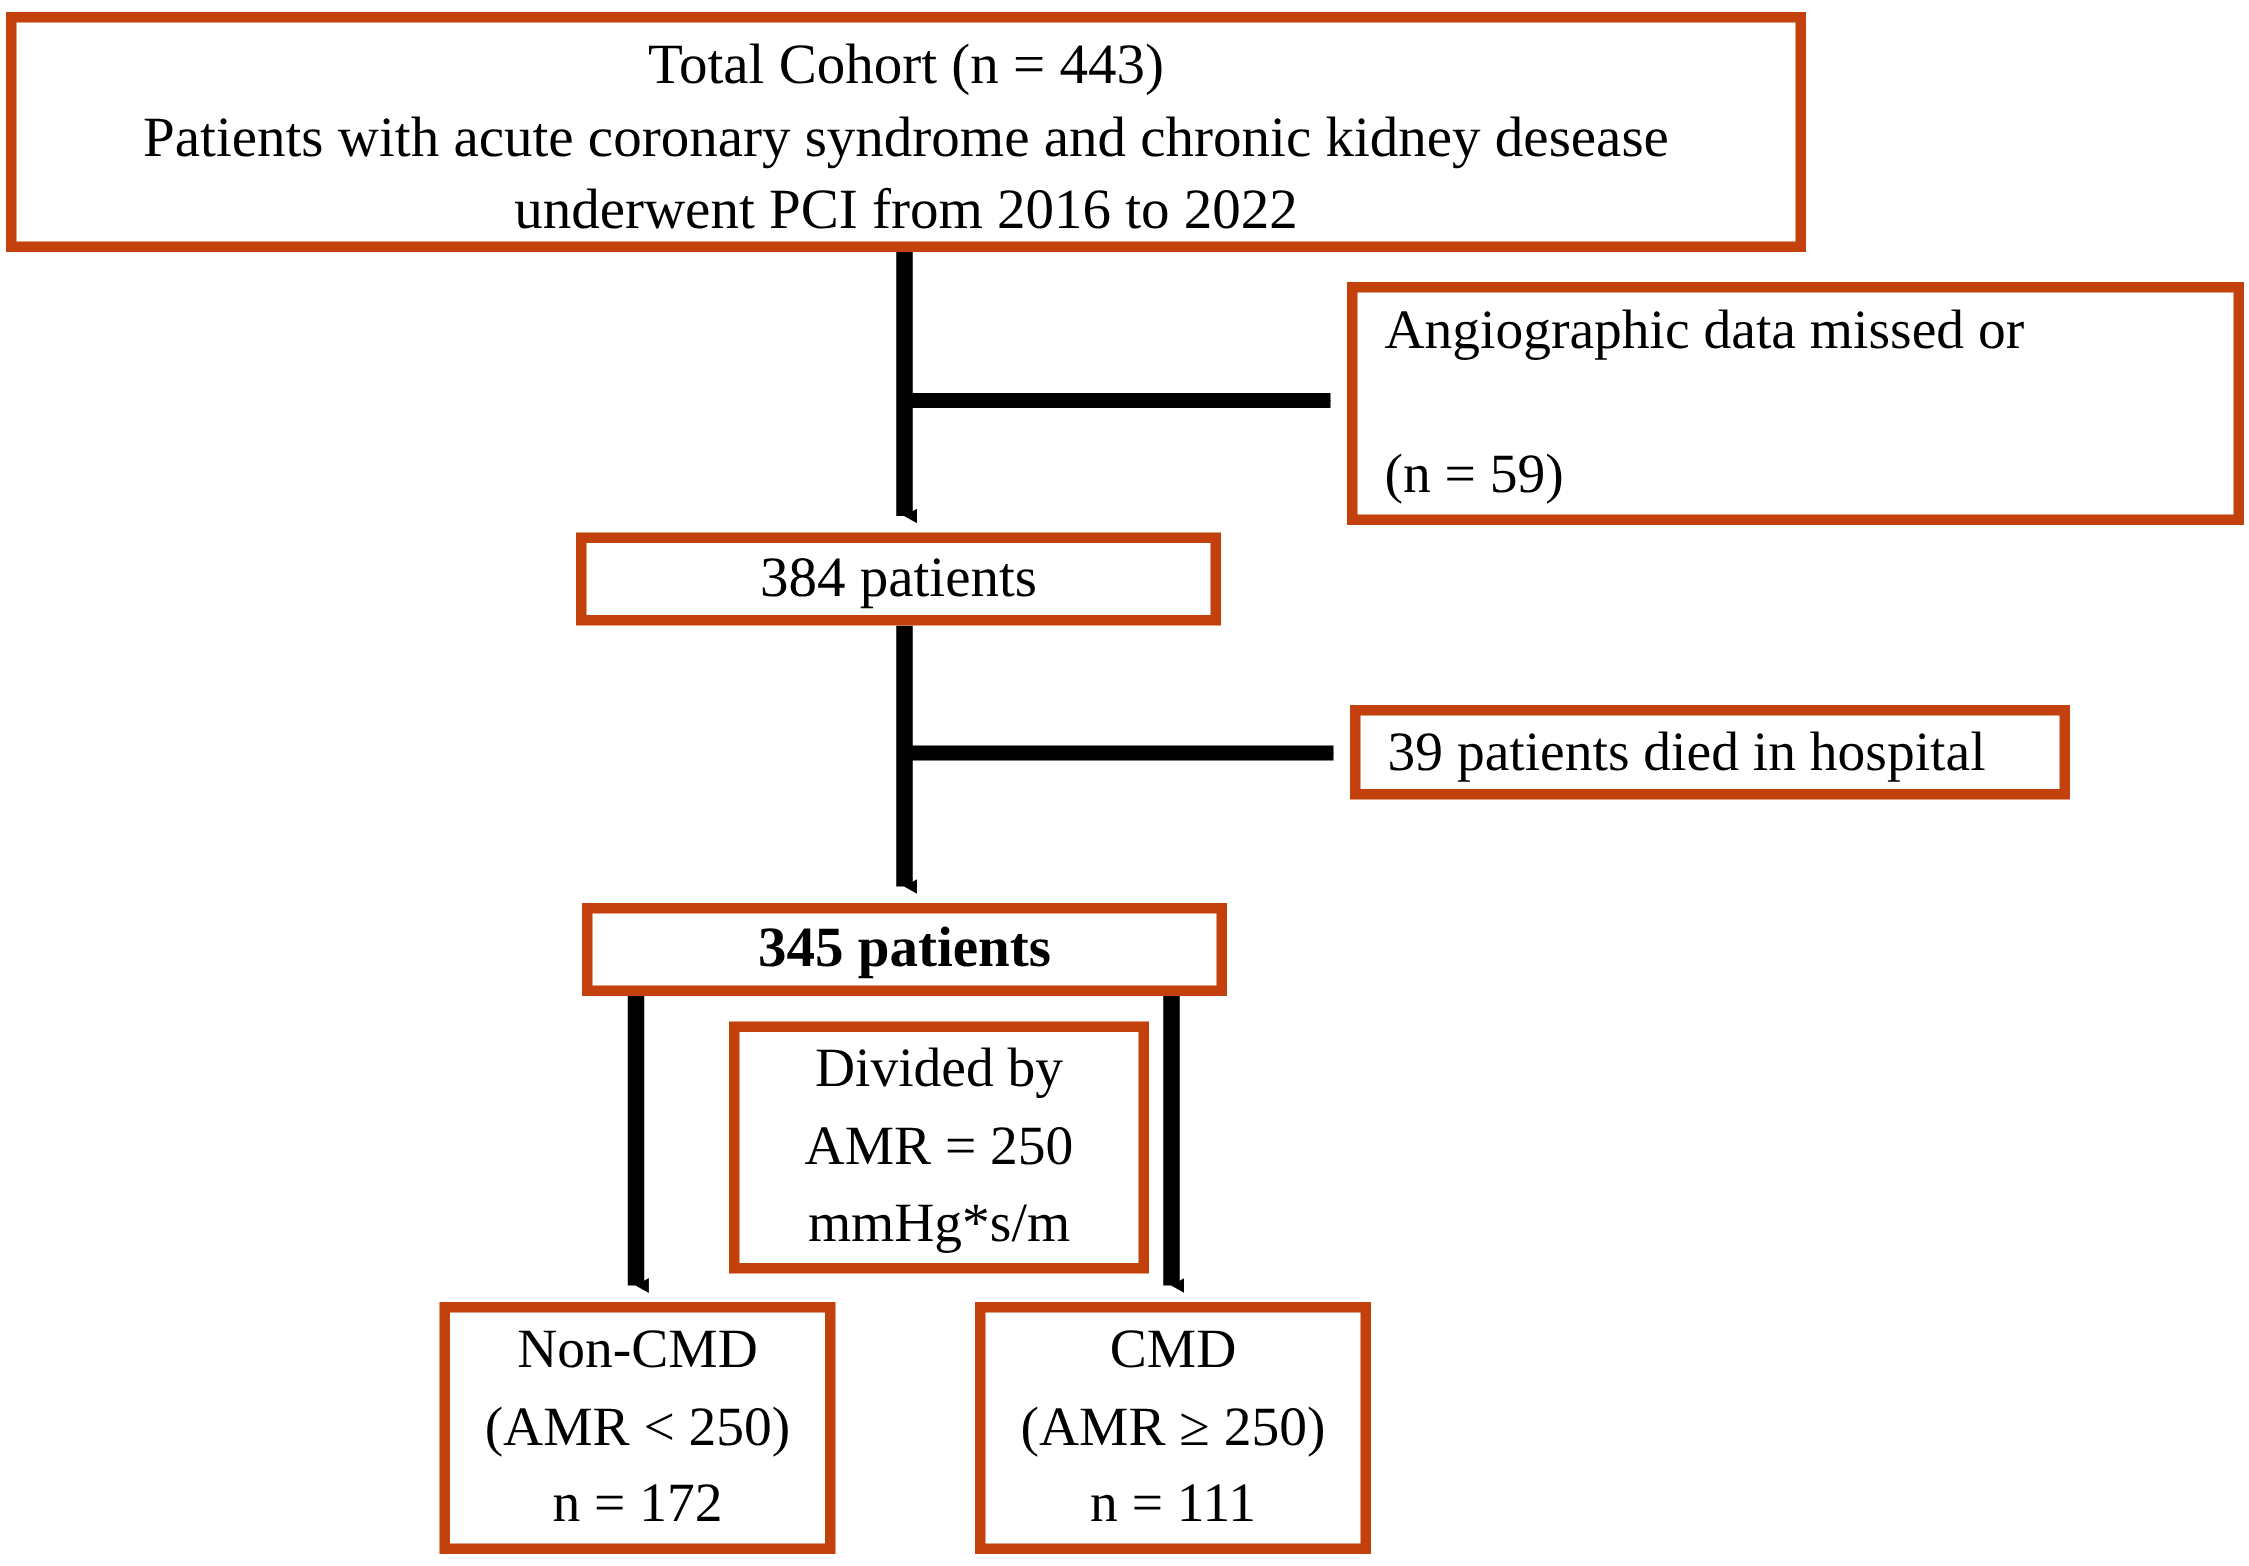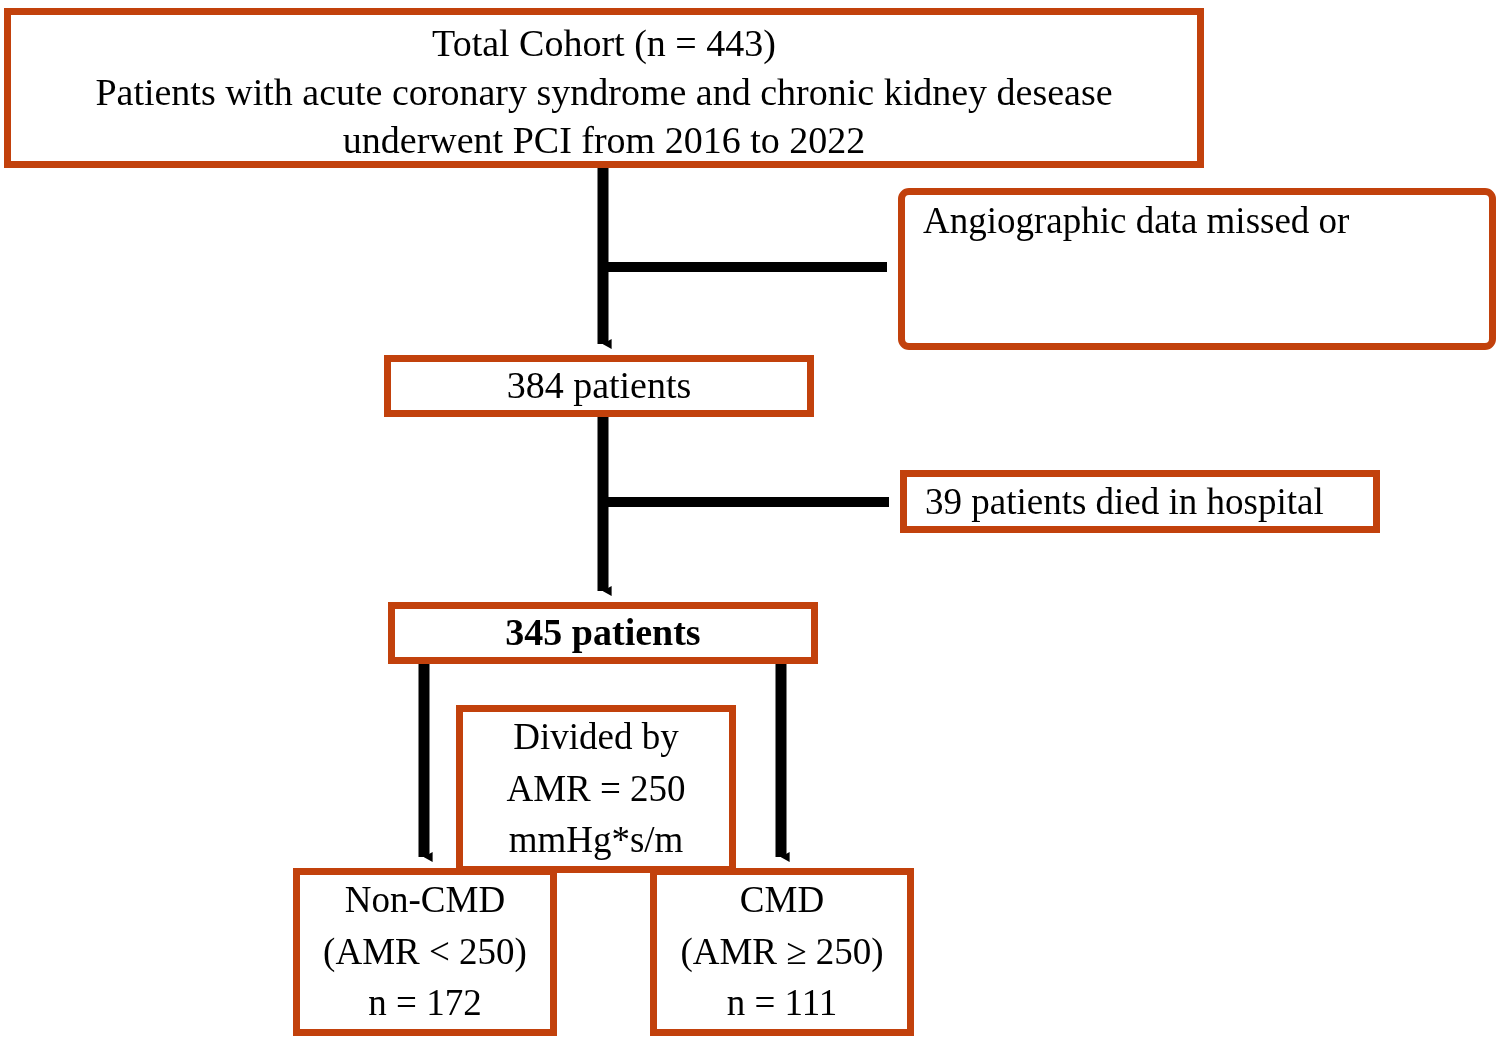--- a/index.html
+++ b/index.html
@@ -52,45 +52,43 @@
   
   #node-total-cohort {
     left: 4px; top: 8px; width: 1200px; height: 160px;
     padding: 4px 10px;
   }
   #node-total-cohort .line { font-size: 38px; line-height: 1.28; }
 
   #node-excluded-angio {
     left: 898px; top: 188px; width: 598px; height: 162px;
     padding: 2px 4px;
-    border-radius: 11px;
   }
   #node-excluded-angio .line { font-size: 37px; line-height: 1.30; }
 
   #node-384 {
     left: 384px; top: 355px; width: 430px; height: 62px;
   }
   #node-384 .line { font-size: 38px; }
 
   #node-excluded-died {
     left: 900px; top: 470px; width: 480px; height: 63px;
     padding: 2px 4px;
   }
   #node-excluded-died .line { font-size: 37px; }
 
   #node-345 {
     left: 388px; top: 602px; width: 430px; height: 62px;
   }
   #node-345 .line { font-size: 38px; font-weight: bold; }
 
   #node-divided-by {
-    left: 456px; top: 681px; width: 280px; height: 168px;
+    left: 486px; top: 681px; width: 280px; height: 168px;
     padding: 2px 2px;
     z-index: 3;
-    margin-top: 24px;
   }
   #node-divided-by .line { font-size: 37px; line-height: 1.26; }
 
   #node-non-cmd {
     left: 293px; top: 868px; width: 264px; height: 168px;
     padding: 2px 2px;
   }
   #node-non-cmd .line { font-size: 37px; line-height: 1.26; }
 
   #node-cmd {
@@ -140,20 +138,21 @@
   </svg>
 
   <div class="node center" id="node-total-cohort">
     <span class="line">Total Cohort (n = 443)</span>
     <span class="line">Patients with acute coronary syndrome and chronic kidney desease</span>
     <span class="line">underwent PCI from 2016 to 2022</span>
   </div>
 
   <div class="node left" id="node-excluded-angio">
     <span class="line">Angiographic data missed or</span>
+    <span class="line">(n = 59)</span>
   </div>
 
   <div class="node center" id="node-384">
     <span class="line">384 patients</span>
   </div>
 
   <div class="node left" id="node-excluded-died">
     <span class="line">39 patients died in hospital</span>
   </div>
 

